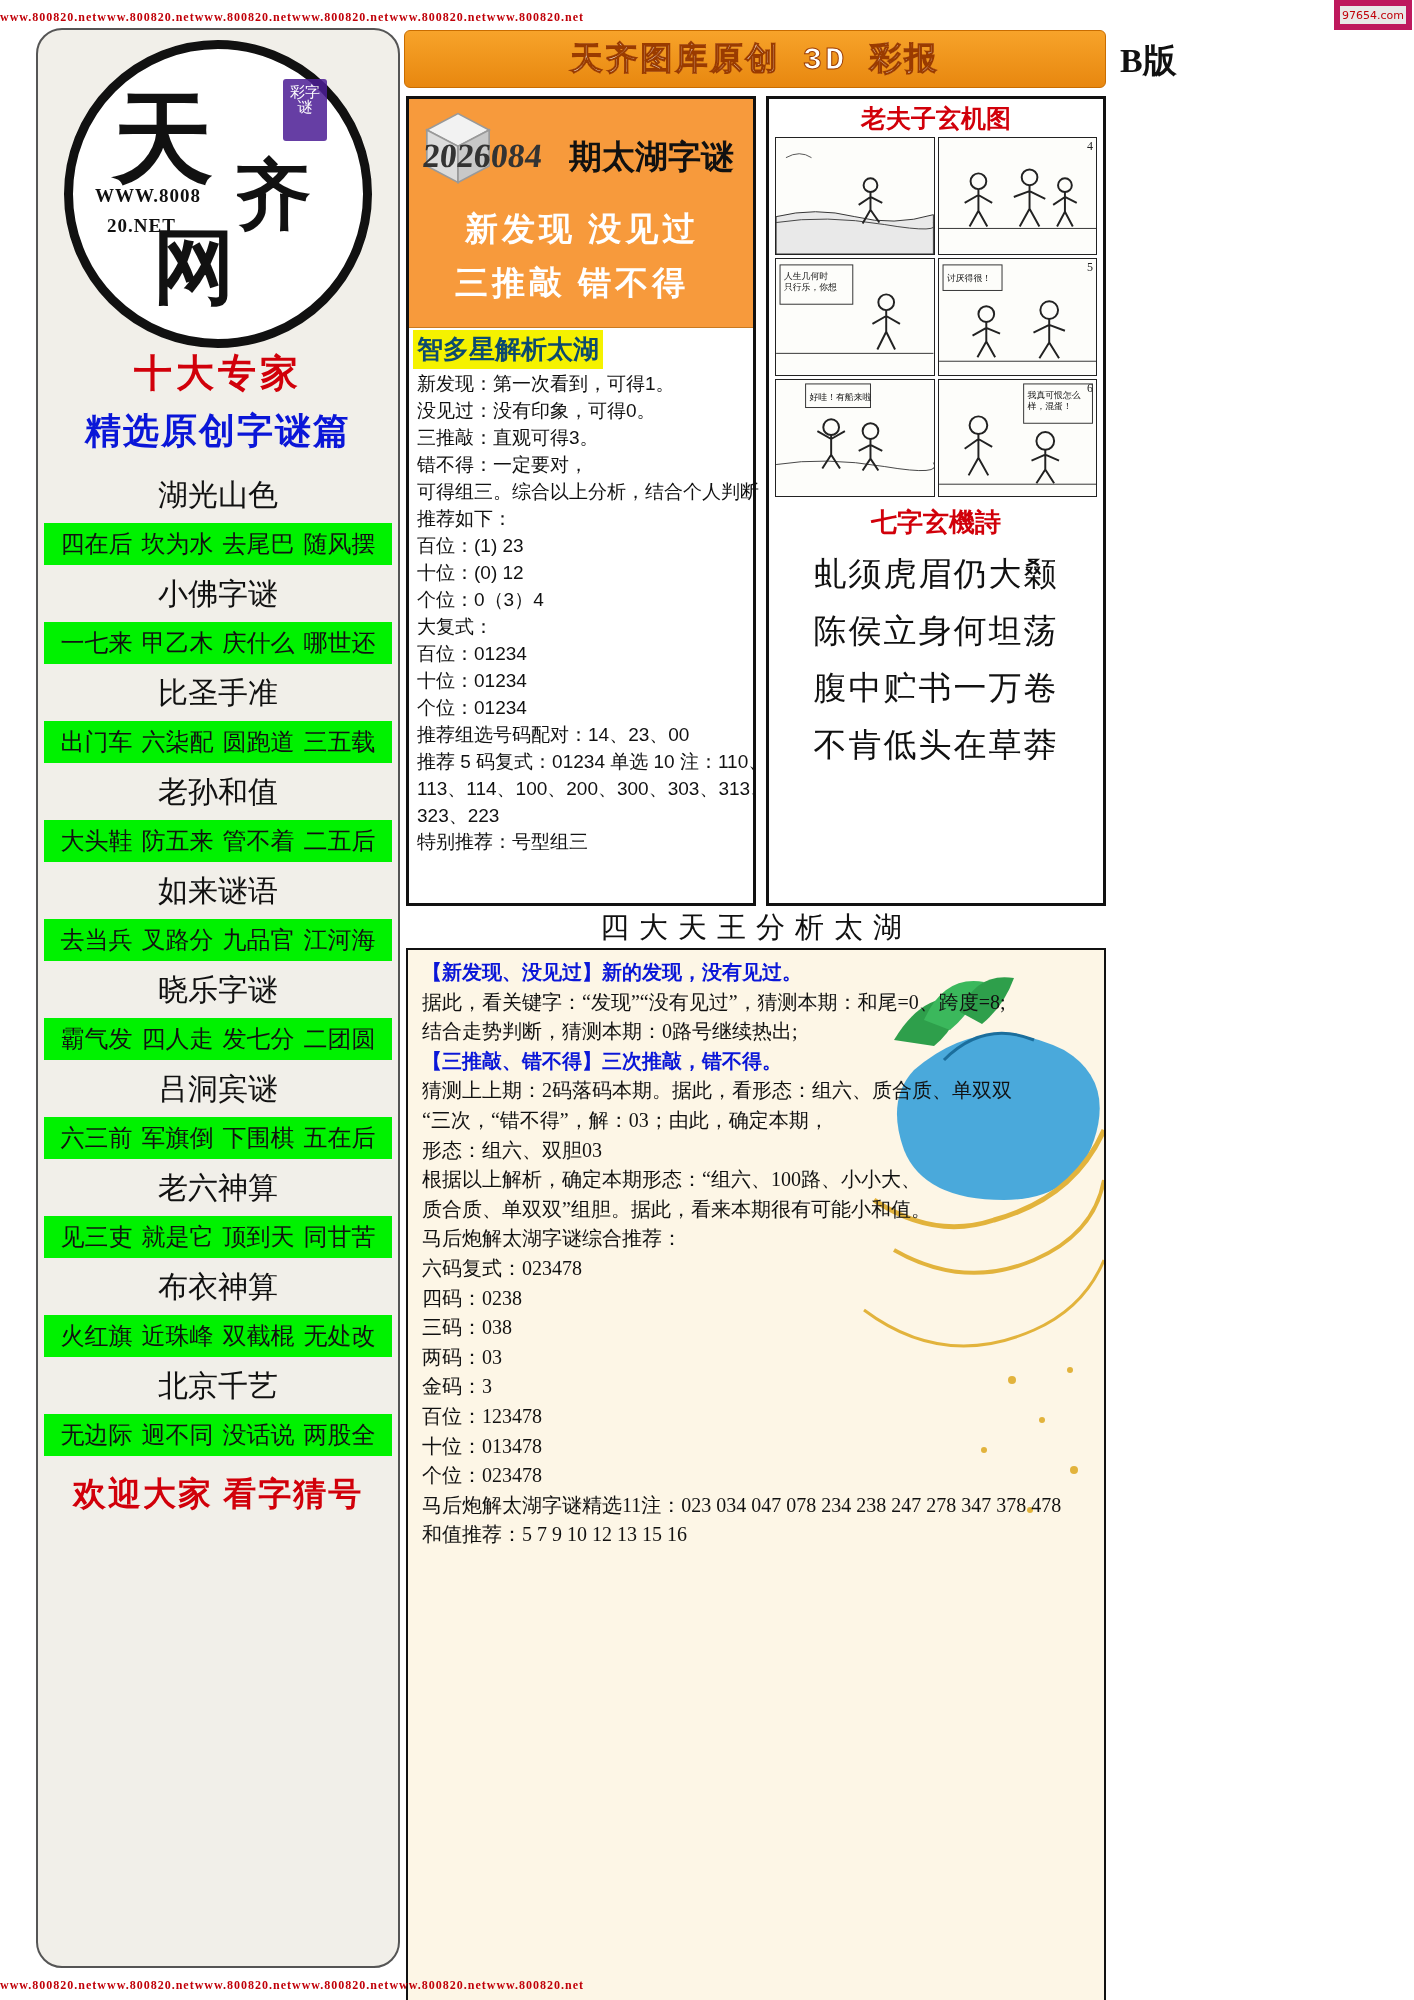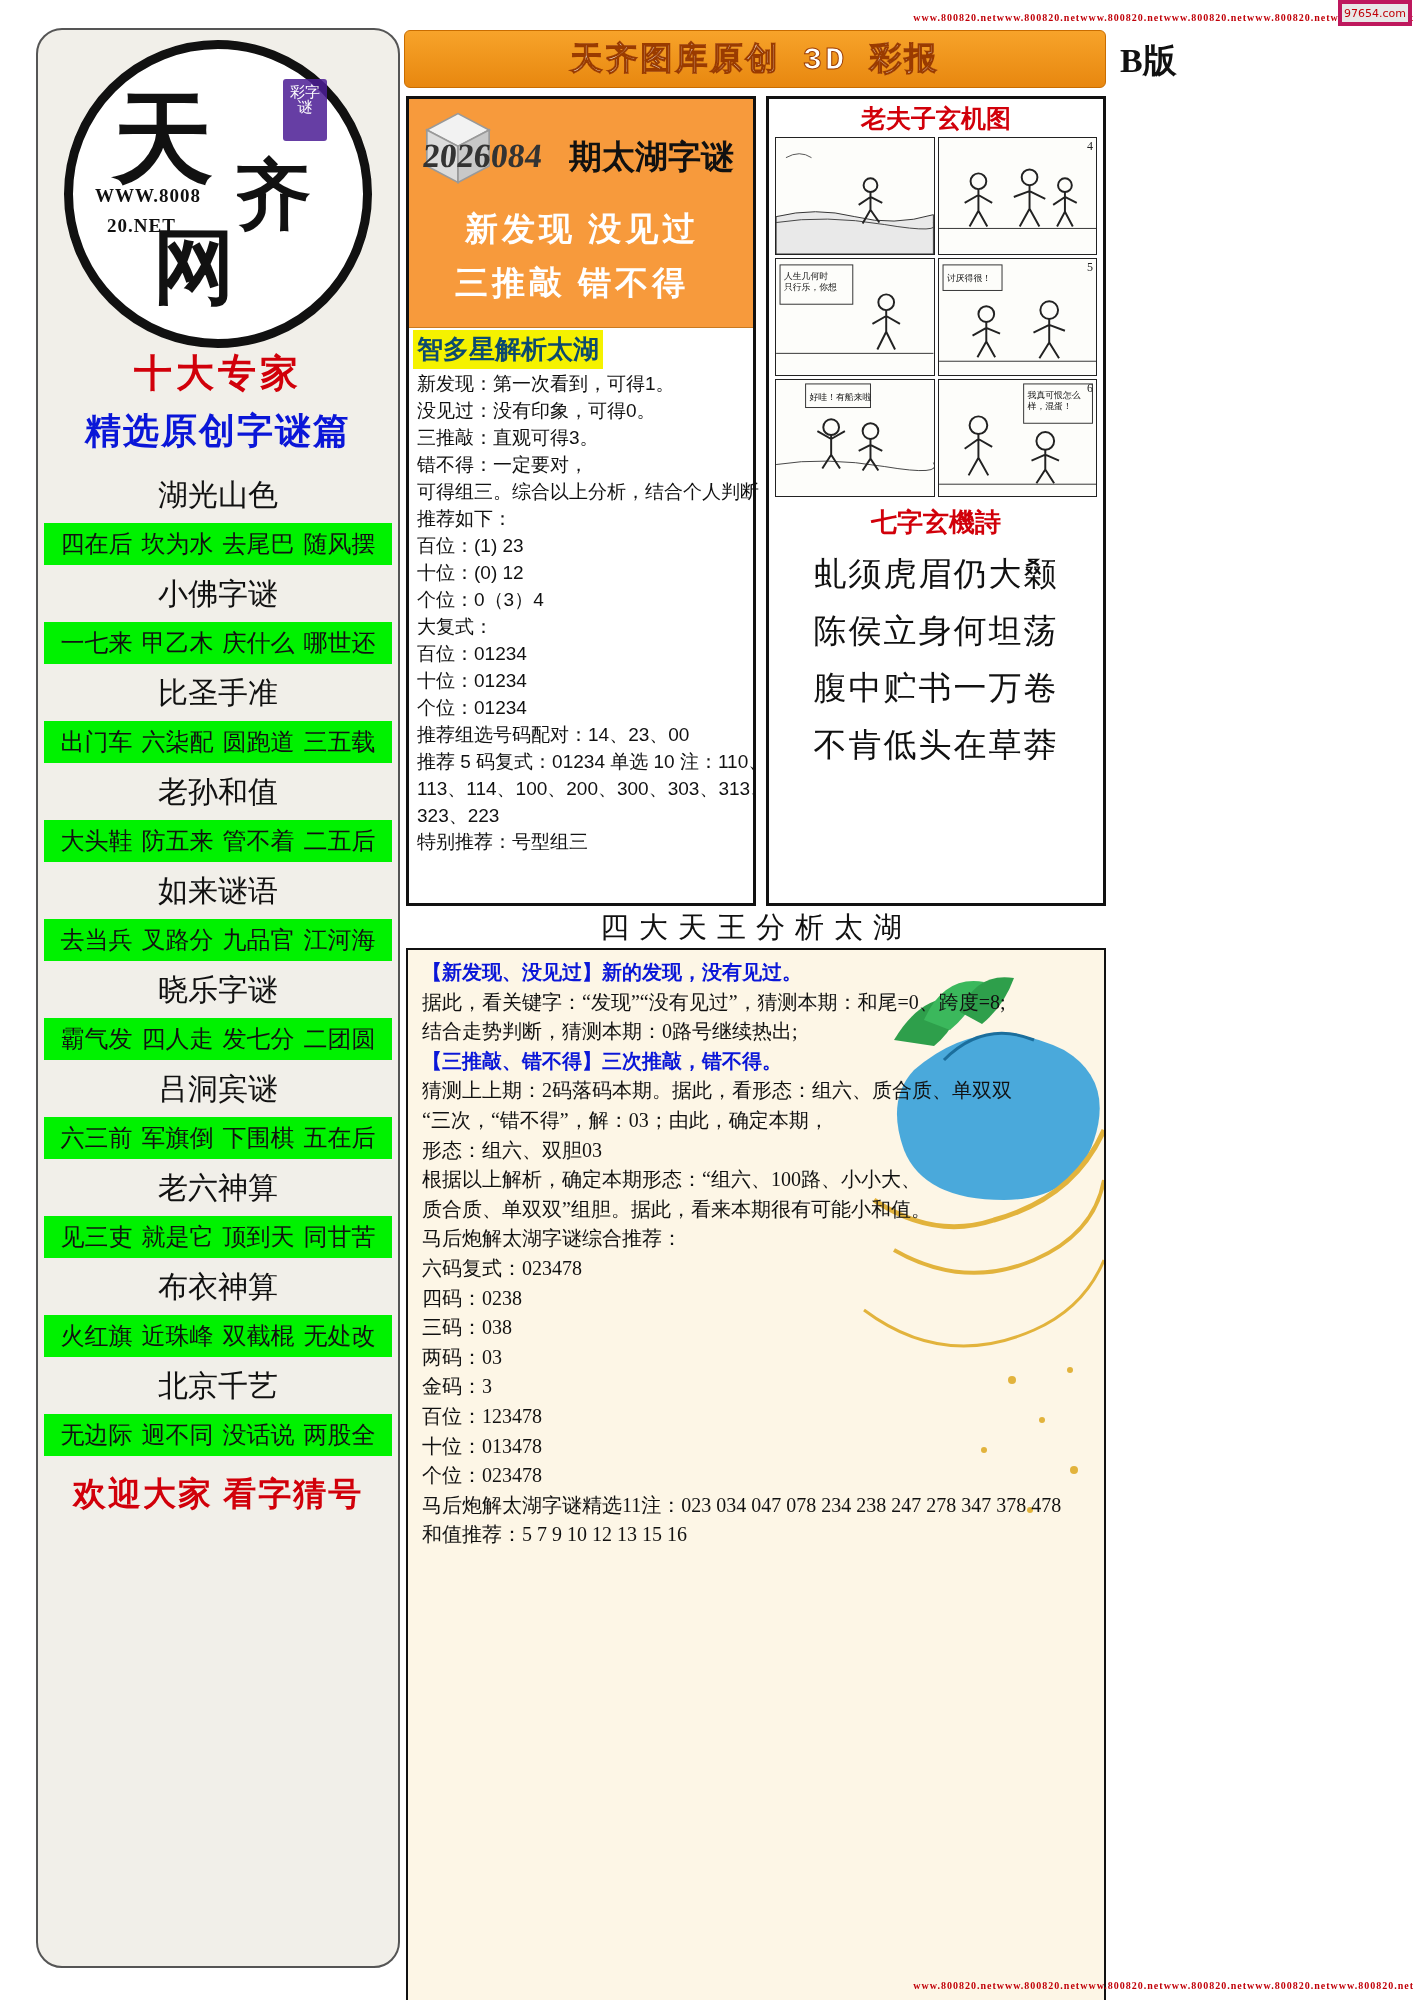--- a/index.html
+++ b/index.html
@@ -5,30 +5,30 @@
   html,body{margin:0;padding:0;}
   body{
     width:1414px;height:2000px;
     font-family:"DejaVu Sans","Liberation Sans",sans-serif;
     background:#fff;
     position:relative;
     overflow:hidden;
   }
   .wm-strip{
     position:absolute;left:0;width:1414px;height:22px;
-    font-size:10px;color:#c00008;font-weight:bold;
+    font-size:12px;color:#c00008;font-weight:bold;
     letter-spacing:1px;
-    display:flex;justify-content:flex-end;align-items:center;
+    display:flex;justify-content:flex-start;align-items:center;
     font-family:"Liberation Serif",serif;
   }
   .wm-top{top:6px;}
   .wm-bottom{bottom:4px;}
   .wm-corner{
     position:absolute;right:2px;top:0px;width:66px;height:18px;
-    background:#e8e8e8;border:4px solid #be185d;color:#c00008;font-size:11px;
+    background:#e8e8e8;border:6px solid #be185d;color:#c00008;font-size:11px;
     display:flex;align-items:center;justify-content:center;
   }
 
   
   .left-col{
     position:absolute;left:36px;top:28px;width:364px;height:1940px;
     border:2px solid #555;border-radius:26px;
     background:#f1efe9;
     box-sizing:border-box;
     overflow:hidden;

